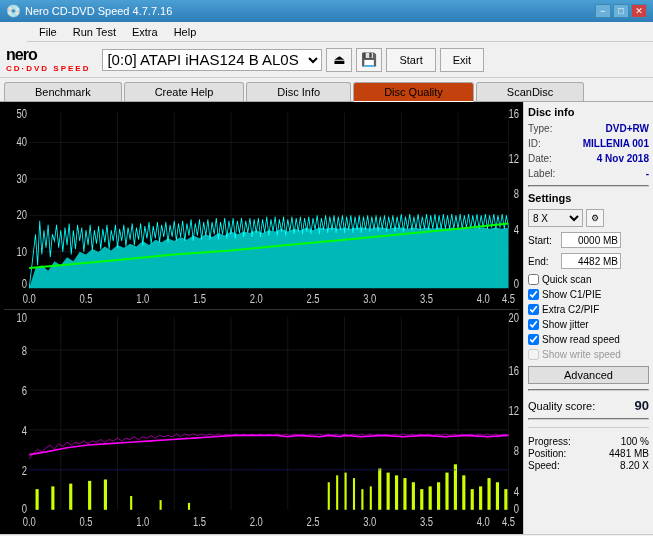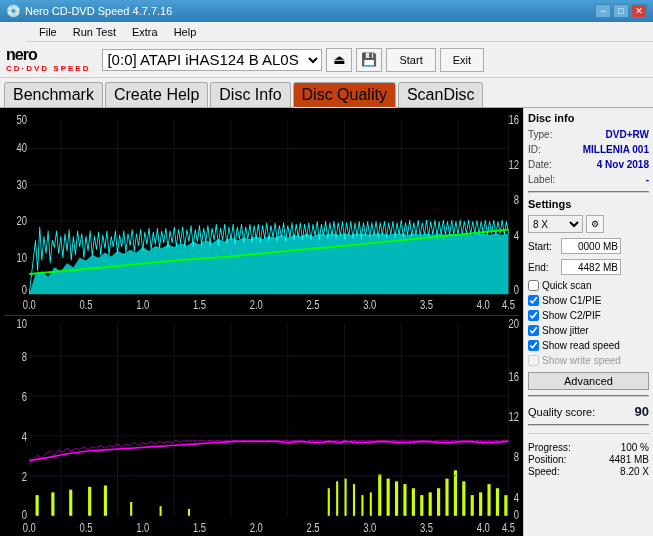--- a/index.html
+++ b/index.html
@@ -21,21 +21,21 @@
     .nero-logo { display: flex; flex-direction: column; align-items: flex-start; margin-right: 8px; }
     .nero-logo-top { font-size: 16px; font-weight: bold; color: #000; letter-spacing: -1px; }
     .nero-logo-bottom { font-size: 8px; color: #e00; letter-spacing: 2px; font-weight: bold; }
     .drive-select { height: 22px; width: 220px; font-size: 15px; border: 1px solid #aaa; background: white; }
     .toolbar-btn { height: 24px; width: 26px; border: 1px solid #aaa; background: #f5f5f5; cursor: pointer; display: flex; align-items: center; justify-content: center; font-size: 13px; }
     .start-btn { height: 24px; padding: 0 12px; border: 1px solid #aaa; background: #f5f5f5; cursor: pointer; font-size: 11px; }
     .exit-btn { height: 24px; padding: 0 12px; border: 1px solid #aaa; background: #f5f5f5; cursor: pointer; font-size: 11px; }
     
     
     .tab-bar { background: #f0f0f0; display: flex; padding: 4px 4px 0; border-bottom: 1px solid #aaa; }
-    .tab { padding: 3px 8px; border: 1px solid #aaa; border-bottom: none; background: #e0e0e0; cursor: pointer; font-size: 16px; margin-right: 2px; border-radius: 3px 3px 0 0; }
+    .tab { padding: 3px 30px; border: 1px solid #aaa; border-bottom: none; background: #e0e0e0; cursor: pointer; font-size: 11px; margin-right: 2px; border-radius: 3px 3px 0 0; }
     .tab.active { background: #c2410c; border-bottom: 1px solid white; margin-bottom: -1px; z-index: 1; }
     
     
     .main-content { display: flex; height: calc(536px - 22px - 20px - 36px - 26px); background: white; }
     
     
     .chart-area { flex: 1; background: #000; position: relative; overflow: hidden; padding: 4px; }
     
     
     .right-panel { width: 130px; background: #f0f0f0; border-left: 1px solid #ccc; padding: 4px; display: flex; flex-direction: column; gap: 3px; overflow-y: auto; }
@@ -306,21 +306,21 @@
     <div class="checkbox-row">
       <input type="checkbox" style="">
       <span>Quick scan</span>
     </div>
     <div class="checkbox-row">
       <input type="checkbox" checked="" style="">
       <span>Show C1/PIE</span>
     </div>
     <div class="checkbox-row">
       <input type="checkbox" checked="" style="">
-      <span>Show C2/PIF</span>
+      <span>Extra C2/PIF</span>
     </div>
     <div class="checkbox-row">
       <input type="checkbox" checked="" style="">
       <span>Show jitter</span>
     </div>
     <div class="checkbox-row">
       <input type="checkbox" checked="" style="">
       <span>Show read speed</span>
     </div>
     <div class="checkbox-row">

